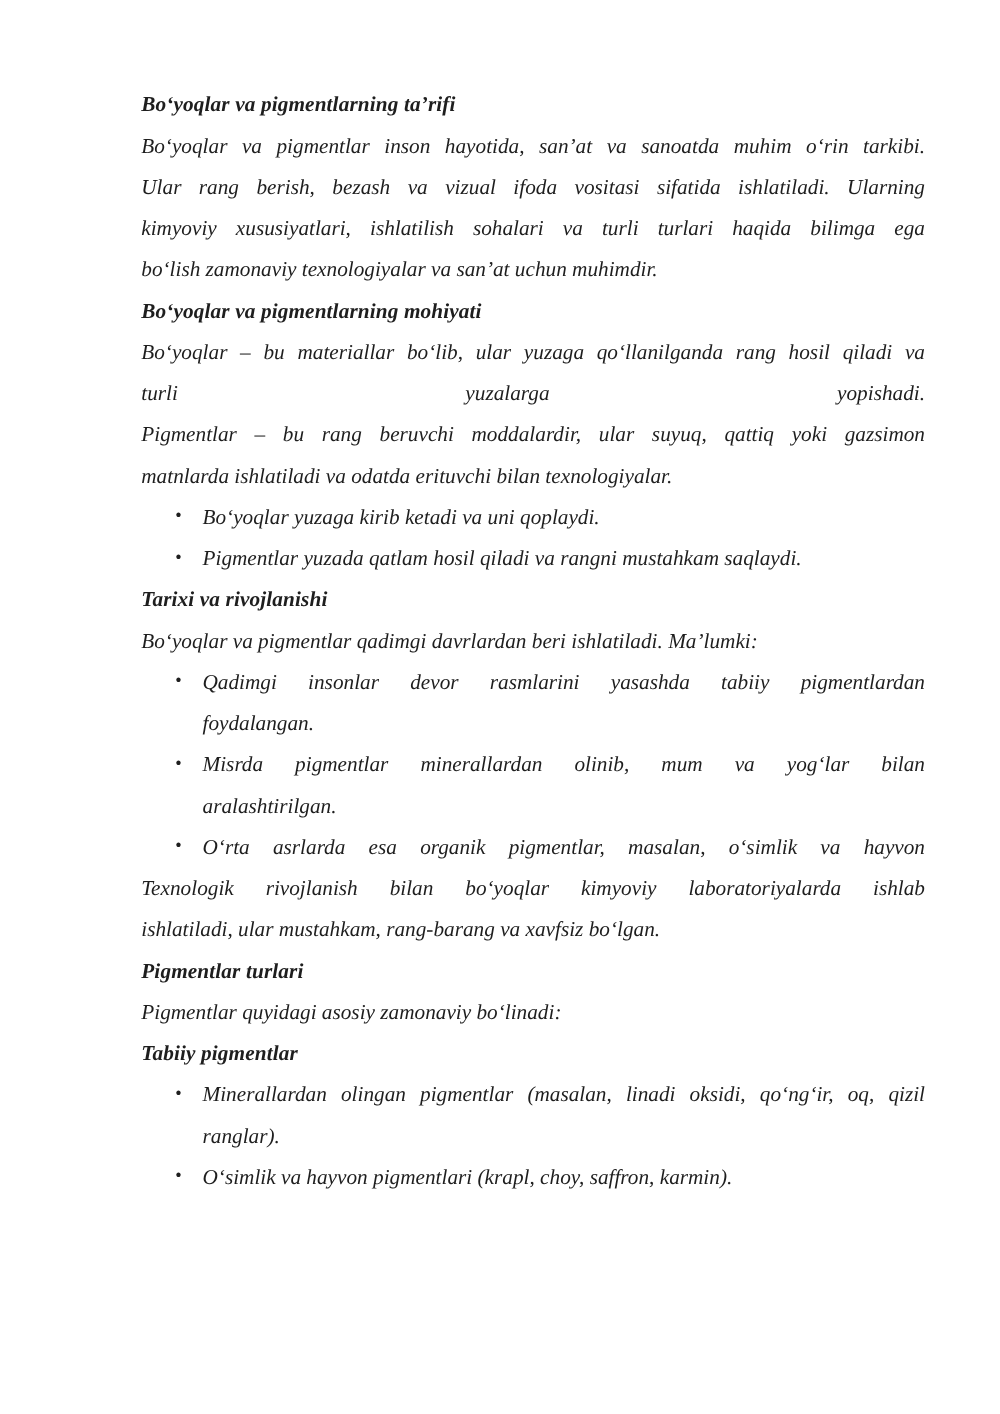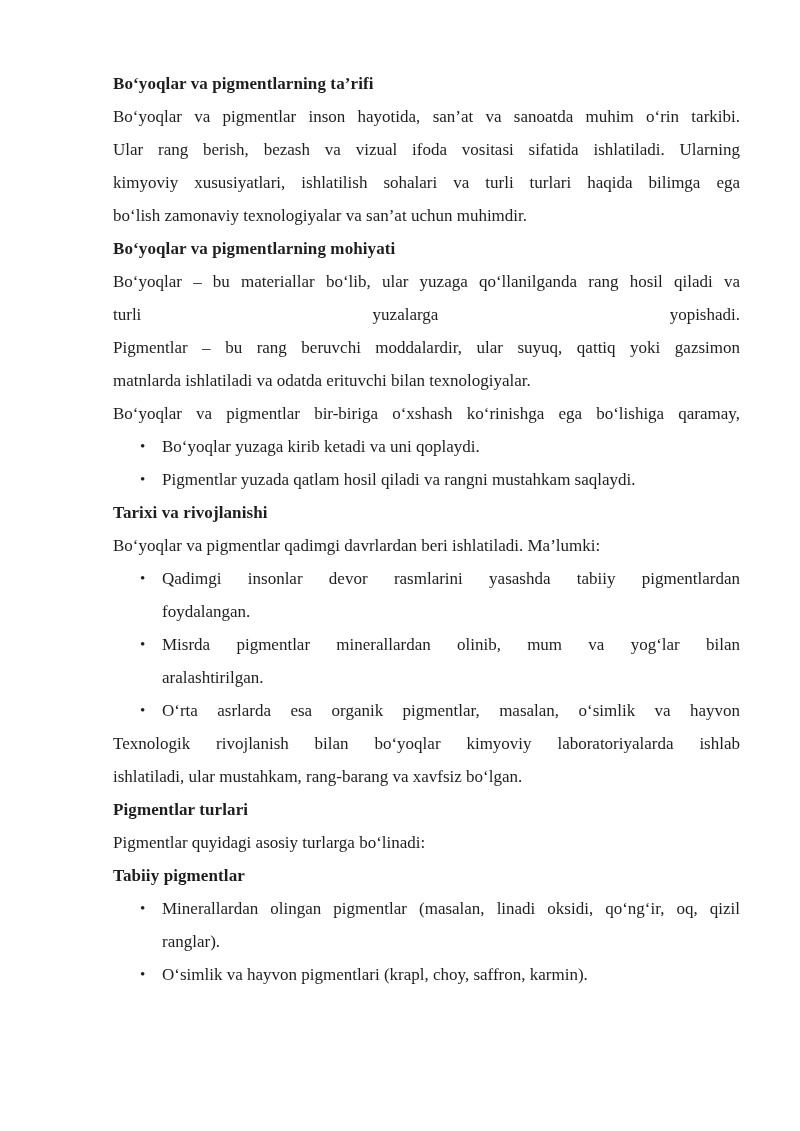--- a/index.html
+++ b/index.html
@@ -4,20 +4,21 @@
 <style>
   html, body { margin: 0; padding: 0; background: #ffffff; }
   .page {
     position: relative;
     width: 800px;
     height: 1131px;
     background: #ffffff;
     overflow: hidden;
     font-family: "Liberation Serif", "DejaVu Serif", serif;
     color: #1e1e1e;
+    font-style: italic;
   }
   .content {
     position: absolute;
     left: 113px;
     top: 67px;
     width: 627px;
     font-size: 17px;
     line-height: 33px;
     text-rendering: optimizeLegibility;
   }
@@ -57,21 +58,20 @@
     <div class="ln j">kimyoviy xususiyatlari, ishlatilish sohalari va turli turlari haqida bilimga ega</div>
     <div class="ln">bo‘lish zamonaviy texnologiyalar va san’at uchun muhimdir.</div>
 
     <div class="ln hb">Bo‘yoqlar va pigmentlarning mohiyati</div>
 
     <div class="ln j">Bo‘yoqlar – bu materiallar bo‘lib, ular yuzaga qo‘llanilganda rang hosil qiladi va</div>
     <div class="ln j">turli yuzalarga yopishadi.</div>
     <div class="ln j">Pigmentlar – bu rang beruvchi moddalardir, ular suyuq, qattiq yoki gazsimon</div>
     <div class="ln">matnlarda ishlatiladi va odatda erituvchi bilan texnologiyalar.</div>
 
-    <div class="ln j">Bo‘yoqlar va pigmentlar bir-biriga o‘xshash ko‘rinishga ega bo‘lishiga qaramay,</div>
 
     <div class="ln li">
       <span class="mk">•</span>
       <span>Bo‘yoqlar yuzaga kirib ketadi va uni qoplaydi.</span>
     </div>
     <div class="ln li">
       <span class="mk">•</span>
       <span>Pigmentlar yuzada qatlam hosil qiladi va rangni mustahkam saqlaydi.</span>
     </div>
 
@@ -98,21 +98,21 @@
     <div class="ln li j">
       <span class="mk">•</span>
       <span>O‘rta asrlarda esa organik pigmentlar, masalan, o‘simlik va hayvon</span>
     </div>
 
     <div class="ln j">Texnologik rivojlanish bilan bo‘yoqlar kimyoviy laboratoriyalarda ishlab</div>
     <div class="ln">ishlatiladi, ular mustahkam, rang-barang va xavfsiz bo‘lgan.</div>
 
     <div class="ln hb">Pigmentlar turlari</div>
 
-    <div class="ln">Pigmentlar quyidagi asosiy turlarga bo‘linadi:</div>
+    <div class="ln">Pigmentlar quyidagi asosiy zamonaviy bo‘linadi:</div>
 
     <div class="ln hb">Tabiiy pigmentlar</div>
 
     <div class="ln li j">
       <span class="mk">•</span>
       <span>Minerallardan olingan pigmentlar (masalan, linadi oksidi, qo‘ng‘ir, oq, qizil</span>
     </div>
     <div class="ln li">
       <span>ranglar).</span>
     </div>

